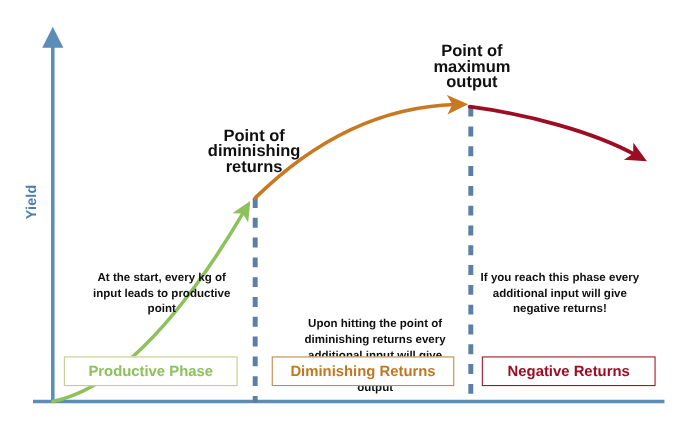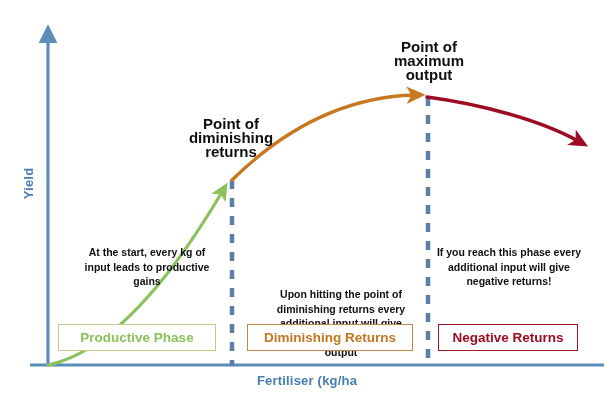--- a/index.html
+++ b/index.html
@@ -120,21 +120,21 @@
   #box-diminishing {
     left: 247px;
     top: 324px;
     width: 166px;
     border-color: #c08a4a;
     color: #c07820;
   }
   #box-negative {
     left: 438px;
     top: 324px;
-    width: 140px;
+    width: 158px;
     border-color: #a01628;
     color: #9c0c22;
   }
 </style>
 </head>
 <body>
 
 <div id="canvas">
 
   <svg id="svg-layer" viewBox="0 0 613 403">
@@ -162,32 +162,31 @@
     <line x1="428" y1="97" x2="428" y2="366" stroke="#5b7fa6" stroke-width="4.5" stroke-dasharray="9 9"></line>
 
     <path d="M48,365 C 110,352 170,280 222,192" fill="none" stroke="#8cc15c" stroke-width="3.2" stroke-linecap="round" marker-end="url(#arrow-green)"></path>
 
     <path d="M232,180 C 285,128 345,97 414,95" fill="none" stroke="#c87820" stroke-width="3.4" stroke-linecap="round" marker-end="url(#arrow-orange)"></path>
 
     <path d="M427,97 C 480,104 540,120 578,141" fill="none" stroke="#9c0c22" stroke-width="3.4" stroke-linecap="round" marker-end="url(#arrow-red)"></path>
   </svg>
 
   <div class="axis-title" id="y-axis-title">Yield</div>
-  <div class="axis-title" id="x-axis-title">Fertiliser (kg/ha</div>
 
   <div class="point-label" id="label-diminishing">Point of
 diminishing
 returns</div>
   <div class="point-label" id="label-maximum">Point of
 maximum
 output</div>
 
   <div class="phase-text" id="text-productive">At the start, every kg of
 input leads to productive
-gains</div>
+point</div>
   <div class="phase-text" id="text-diminishing">Upon hitting the point of
 diminishing returns every
 additional input will give
 you a slower gain in
 output</div>
   <div class="phase-text" id="text-negative">If you reach this phase every
 additional input will give
 negative returns!</div>
 
   <div class="phase-box" id="box-diminishing">Diminishing Returns</div>

